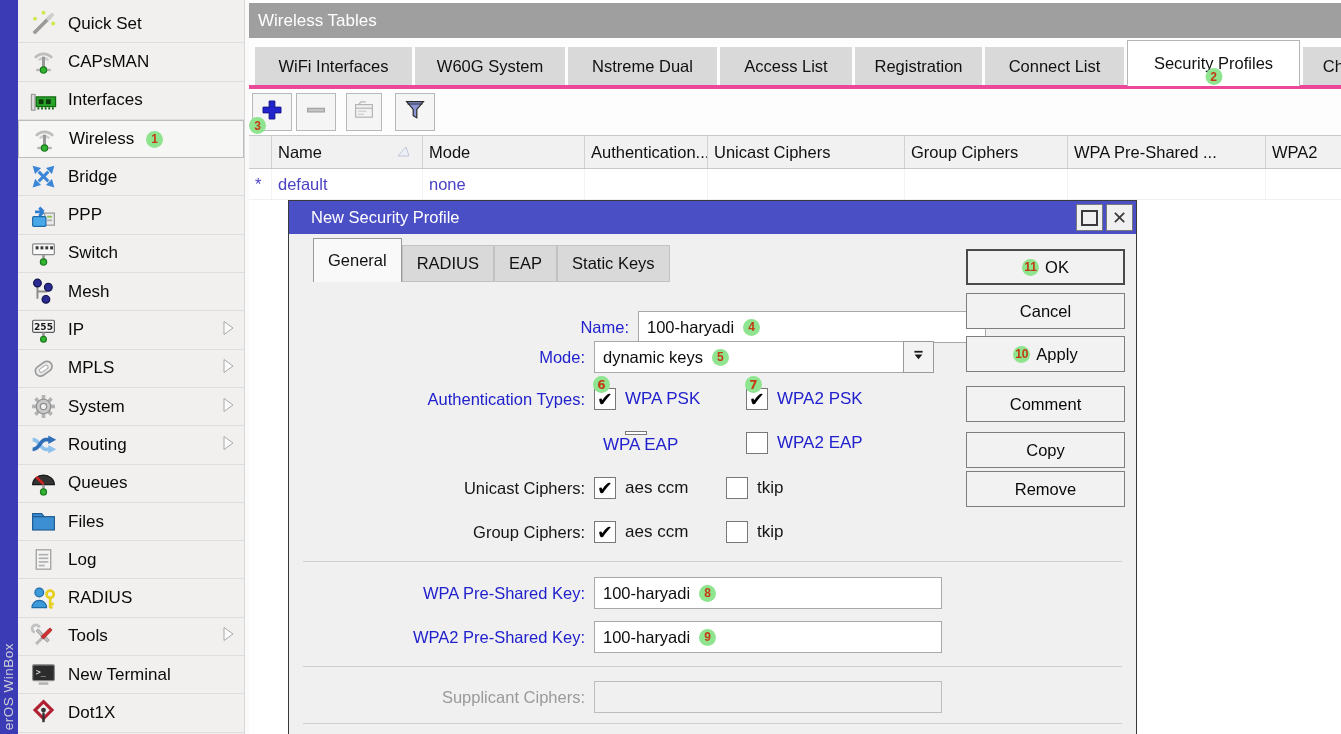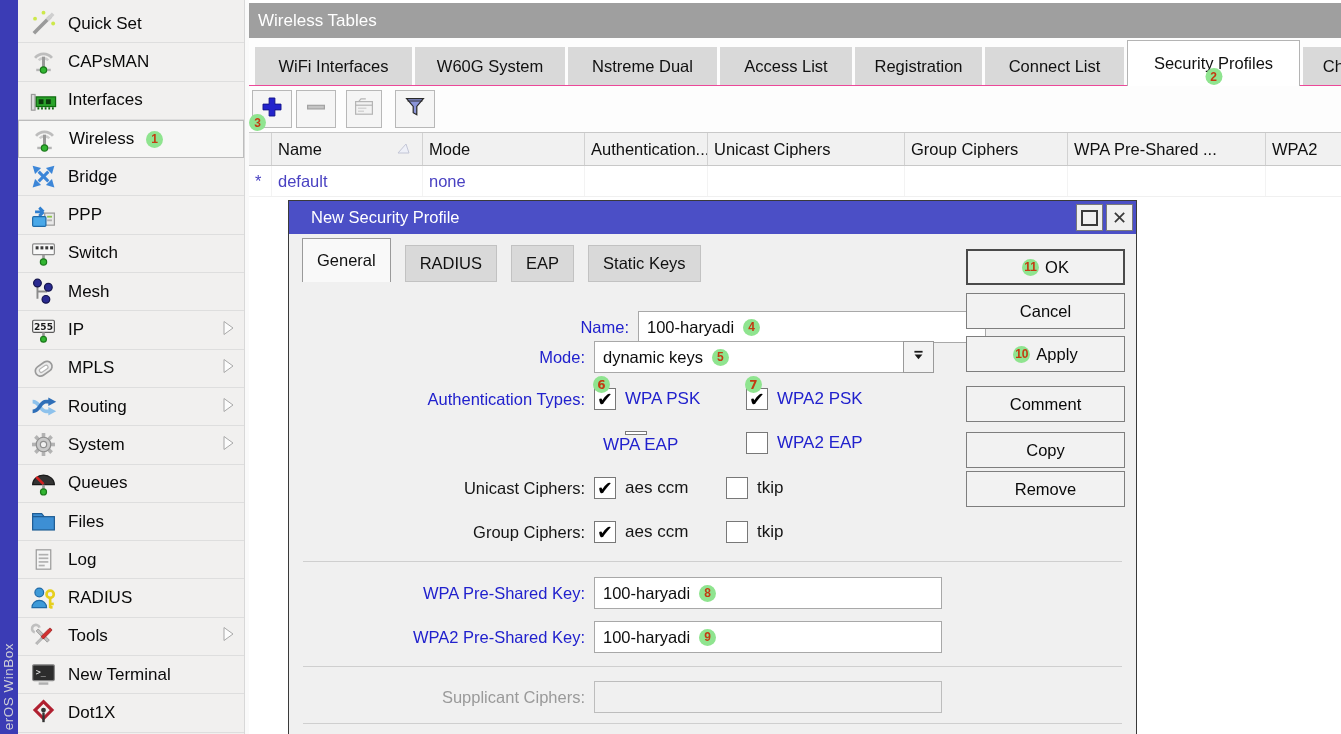--- a/index.html
+++ b/index.html
@@ -25,21 +25,21 @@
   
   .badge{display:inline-flex;align-items:center;justify-content:center;width:17px;height:17px;
          border-radius:50%;background:#8fe48f;color:#c33b12;font-size:12px;font-weight:bold;
          flex:none;line-height:1;}
 
   
   .win{position:absolute;left:245px;top:0;right:0;bottom:0;background:#ffffff;border-left:4px solid #fafafa;}
   .win-titlebar{height:35px;margin-top:3px;background:#9f9f9f;color:#ffffff;display:flex;
                 align-items:center;padding-left:9px;font-size:17px;}
   .tabs{height:47px;display:flex;align-items:flex-end;padding-left:6px;gap:3px;
-        border-bottom:1px solid #ec4899;background:#fdfdfd;position:relative;}
+        border-bottom:4px solid #ec4899;background:#fdfdfd;position:relative;}
   .tab{height:38px;background:#d9d9d9;display:flex;align-items:center;justify-content:center;
        font-size:16.5px;box-sizing:border-box;flex:none;cursor:default;}
   .tab.active{height:46px;background:#ffffff;border:1px solid #b4b4b4;border-bottom:none;
               margin-bottom:-1px;z-index:2;position:relative;}
   .tab .badge{position:absolute;bottom:1px;left:50%;transform:translateX(-50%);}
 
   .toolbar{height:46px;display:flex;align-items:center;padding-left:3px;background:#fdfdfd;}
   .tbtn{width:40px;height:38px;background:#f5f5f5;border:1px solid #b8b8b8;display:flex;
         align-items:center;justify-content:center;box-sizing:border-box;position:relative;}
   .tbtn svg{width:24px;height:24px;}
@@ -62,21 +62,21 @@
           border:1px solid #3a3a3a;box-sizing:border-box;z-index:10;}
   .dlg-titlebar{height:33px;background:#4b4fc6;display:flex;align-items:center;color:#fff;
                 font-size:16.5px;padding-left:22px;}
   .dlg-titlebar .spacer{flex:1;}
   .winbtn{width:27px;height:27px;background:#f0f0f0;border:1px solid #7a7a7a;margin-right:3px;
           display:flex;align-items:center;justify-content:center;box-sizing:border-box;}
   .max-glyph{width:13px;height:12px;border:2px solid #3a3a3a;}
   .x-glyph{font-size:18px;font-weight:bold;color:#3a3a3a;line-height:1;font-family:"DejaVu Sans",sans-serif;}
 
   .dlg-tabs{position:absolute;left:0;top:36px;right:4px;height:45px;display:flex;align-items:flex-end;
-            padding-left:13px;gap:14px;}
+            padding-left:24px;gap:0;}
   .dtab{height:37px;background:#d9d9d9;border:1px solid #c2c2c2;display:flex;align-items:center;
         justify-content:center;font-size:16.5px;padding:0 14px;box-sizing:border-box;flex:none;}
   .dtab.active{height:44px;background:#f9f9f9;border:1px solid #9a9a9a;border-bottom:none;z-index:2;}
 
   .dlg-body{position:absolute;left:0;top:81px;right:0;bottom:0;}
   .frow{position:absolute;left:0;height:32px;}
   .flabel{position:absolute;left:0;width:296px;text-align:right;font-size:16.5px;line-height:32px;
           white-space:nowrap;}
   .flabel.blue{color:#2121cd;} .flabel.black{color:#151515;} .flabel.gray{color:#9a9a9a;}
   .field{position:absolute;left:305px;width:338px;height:30px;background:#fff;border:1px solid #a8a8a8;
@@ -250,35 +250,20 @@
         </span>
       <span class="sblabel">MPLS</span>
       <span class="sbarrow"><svg width="11" height="15" viewBox="0 0 11 15">
             <polygon points="1,1 10,7.5 1,14" fill="#fcfcfc" stroke="#a8a8a8"></polygon>
           </svg></span>
     </div>
 
     <div class="sbitem">
       <span class="sbicon">
           <svg viewBox="0 0 24 24">
-            <path d="M3 8 C9 8 9 16 14 16 H17" fill="none" stroke="#8ec2ec" stroke-width="3"></path>
-            <path d="M3 16 C9 16 9 8 14 8 H17" fill="none" stroke="#2f6fb8" stroke-width="3"></path>
-            <polygon points="16,4.5 22.5,8 16,11.5" fill="#2f6fb8"></polygon>
-            <polygon points="16,12.5 22.5,16 16,19.5" fill="#8ec2ec"></polygon>
-          </svg>
-        </span>
-      <span class="sblabel">Routing</span>
-      <span class="sbarrow"><svg width="11" height="15" viewBox="0 0 11 15">
-            <polygon points="1,1 10,7.5 1,14" fill="#fcfcfc" stroke="#a8a8a8"></polygon>
-          </svg></span>
-    </div>
-
-    <div class="sbitem">
-      <span class="sbicon">
-          <svg viewBox="0 0 24 24">
             <g stroke="#b3b3b3" stroke-width="3">
               <line x1="12" y1="2.5" x2="12" y2="6"></line>
               <line x1="12" y1="18" x2="12" y2="21.5"></line>
               <line x1="2.5" y1="12" x2="6" y2="12"></line>
               <line x1="18" y1="12" x2="21.5" y2="12"></line>
               <line x1="5.3" y1="5.3" x2="7.8" y2="7.8"></line>
               <line x1="16.2" y1="16.2" x2="18.7" y2="18.7"></line>
               <line x1="18.7" y1="5.3" x2="16.2" y2="7.8"></line>
               <line x1="5.3" y1="18.7" x2="7.8" y2="16.2"></line>
             </g>
@@ -288,20 +273,35 @@
         </span>
       <span class="sblabel">System</span>
       <span class="sbarrow"><svg width="11" height="15" viewBox="0 0 11 15">
             <polygon points="1,1 10,7.5 1,14" fill="#fcfcfc" stroke="#a8a8a8"></polygon>
           </svg></span>
     </div>
 
     <div class="sbitem">
       <span class="sbicon">
           <svg viewBox="0 0 24 24">
+            <path d="M3 8 C9 8 9 16 14 16 H17" fill="none" stroke="#8ec2ec" stroke-width="3"></path>
+            <path d="M3 16 C9 16 9 8 14 8 H17" fill="none" stroke="#2f6fb8" stroke-width="3"></path>
+            <polygon points="16,4.5 22.5,8 16,11.5" fill="#2f6fb8"></polygon>
+            <polygon points="16,12.5 22.5,16 16,19.5" fill="#8ec2ec"></polygon>
+          </svg>
+        </span>
+      <span class="sblabel">Routing</span>
+      <span class="sbarrow"><svg width="11" height="15" viewBox="0 0 11 15">
+            <polygon points="1,1 10,7.5 1,14" fill="#fcfcfc" stroke="#a8a8a8"></polygon>
+          </svg></span>
+    </div>
+
+    <div class="sbitem">
+      <span class="sbicon">
+          <svg viewBox="0 0 24 24">
             <path d="M3 13 A9 8 0 0 1 21 13 Z" fill="#333333" stroke="#1a1a1a"></path>
             <line x1="12" y1="12.5" x2="6" y2="6.5" stroke="#d42020" stroke-width="2.2"></line>
             <line x1="12" y1="13" x2="12" y2="17.5" stroke="#9a9a9a" stroke-width="2.2"></line>
             <circle cx="12" cy="19" r="2.5" fill="#32b632" stroke="#1c7a1c"></circle>
           </svg>
         </span>
       <span class="sblabel">Queues</span>
     </div>
 
     <div class="sbitem">

